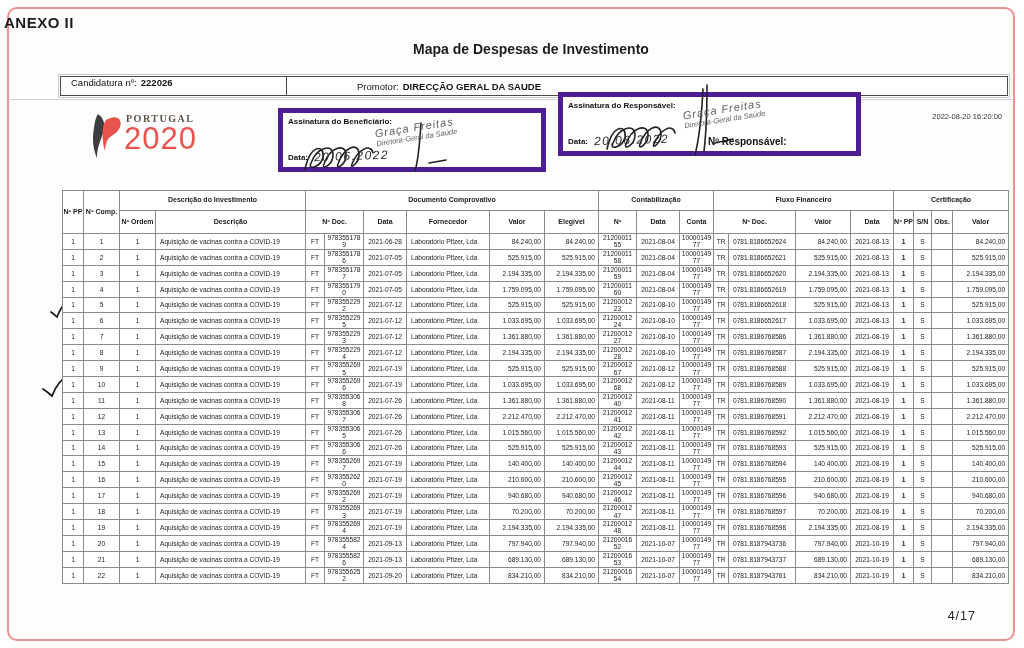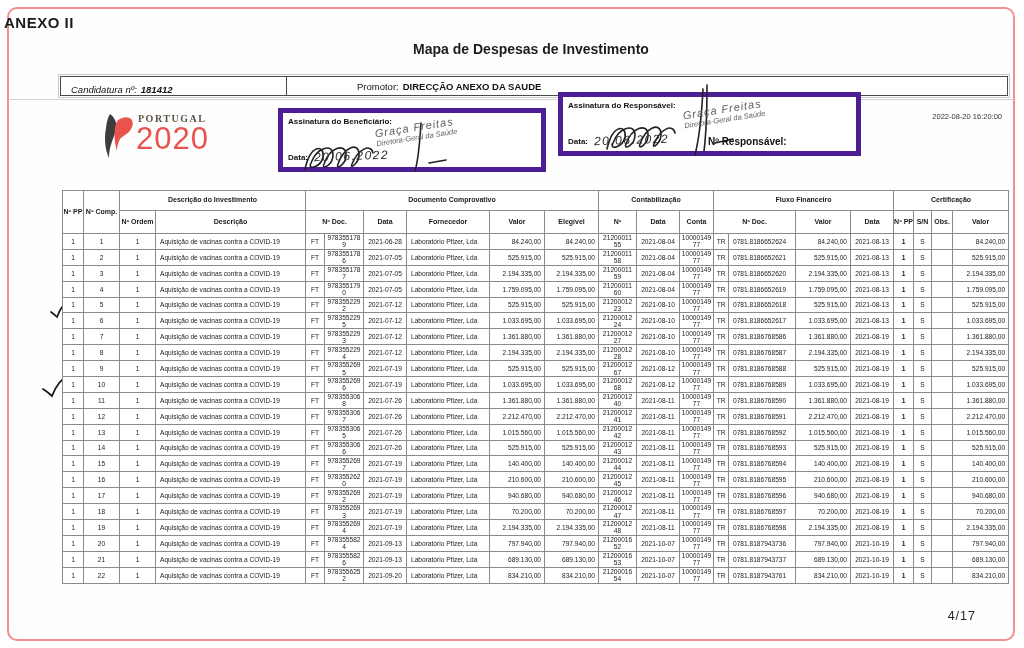--- a/index.html
+++ b/index.html
@@ -4,28 +4,28 @@
 <style>
   * { margin:0; padding:0; box-sizing:border-box; }
   html,body { width:1024px; height:648px; background:#ffffff; font-family:"Liberation Sans", sans-serif; }
   #page { position:relative; width:1024px; height:648px; background:#fff; overflow:hidden; }
   #frame { position:absolute; left:7px; top:7px; width:1008px; height:634px; border:2px solid #f28f8f; border-radius:10px; background:#fefefe; }
 
   .doc-title { position:absolute; top:14px; left:4px; width:100%; text-align:left; font-size:15px; font-weight:bold; color:#1c1c1c; letter-spacing:.5px; }
   .doc-subtitle { position:absolute; top:41px; left:0; width:100%; text-align:center; font-size:14px; font-weight:bold; color:#1c1c1c;margin-left:19px; }
 
   .cand-bar { position:absolute; left:60px; top:76px; width:948px; height:20px; border:1px solid #4a4a4a; outline:1px solid #c9c9c9; outline-offset:1px; background:#fff; display:flex; align-items:center; font-size:9.5px; color:#111; }
-  .cand-left { width:226px; height:100%; display:flex; align-items:flex-end; padding-left:10px; border-right:1px solid #4a4a4a;font-style:italic; }
+  .cand-left { width:226px; height:100%; display:flex; align-items:flex-start; padding-left:10px; border-right:1px solid #4a4a4a; }
   .cand-right { display:flex; align-items:flex-start; padding-left:70px; }
   .cand-bar .lbl { font-weight:normal; margin-right:4px; }
   .cand-bar b { font-weight:bold; }
   .header-rule { position:absolute; left:10px; top:99px; width:1004px; height:1px; background:#d2d2d2; }
 
   
-  .logo { position:absolute; left:104px; top:110px; width:140px; height:58px; }
+  .logo { position:absolute; left:92px; top:110px; width:140px; height:58px; }
   .logo svg { position:absolute; left:0; top:2px; }
   .logo .pt { position:absolute; left:34px; top:3px; font-family:"Liberation Serif", serif; font-weight:bold; font-size:10px; letter-spacing:1.5px; color:#5d5247; }
   .logo .y2020 { position:absolute; left:32px; top:11px; font-size:31px; font-weight:normal; color:#e9534e; letter-spacing:1px; }
 
   
   .sigbox { position:absolute; border:5px solid #4c1d95; background:#fff; font-size:8px; color:#111; }
   #sig-benef { left:278px; top:108px; width:268px; height:64px; }
   #sig-resp  { left:558px; top:92px; width:303px; height:64px; }
   .sigbox .sig-label { position:absolute; left:5px; top:4px; font-weight:bold; font-size:8px; }
   .sigbox .date-row { position:absolute; left:5px; bottom:4px; font-weight:bold; font-size:8px; }
@@ -59,25 +59,25 @@
 
 <div id="page">
   <div id="frame"></div>
 
   <div class="doc-title">ANEXO II</div>
   <div class="doc-subtitle">Mapa de Despesas de Investimento</div>
 
   <div class="cand-bar">
     <div class="cand-left">
       <span class="lbl">Candidatura nº:</span>
-      <b>181412</b>
+      <b>222026</b>
     </div>
     <div class="cand-right">
       <b class="lbl">Promotor:</b>
-      <b>DIRECÇÃO ANEXO DA SAUDE</b>
+      <b>DIRECÇÃO GERAL DA SAUDE</b>
     </div>
   </div>
   <div class="header-rule"></div>
 
   <div class="logo">
     <svg width="34" height="52" viewBox="0 0 34 52">
       <path d="M6 2 C13 7 14 15 10 24 C8 30 5 36 5 46 C1 38 0 26 2 16 C3 9 4 5 6 2 Z" fill="#3d3d3d"></path>
       <path d="M14 8 C24 2 31 7 28 15 C26 21 20 23 16 27 C14 31 13 35 13 39 C10 30 9 14 14 8 Z" fill="#e9534e"></path>
     </svg>
     <div class="pt">PORTUGAL</div>

